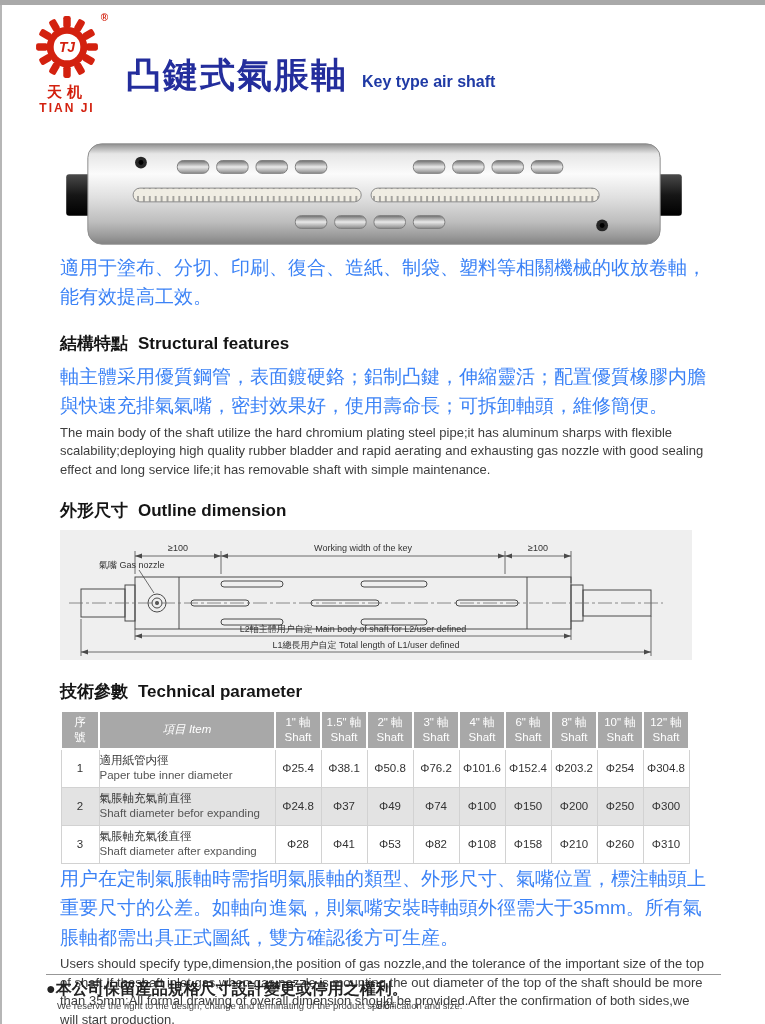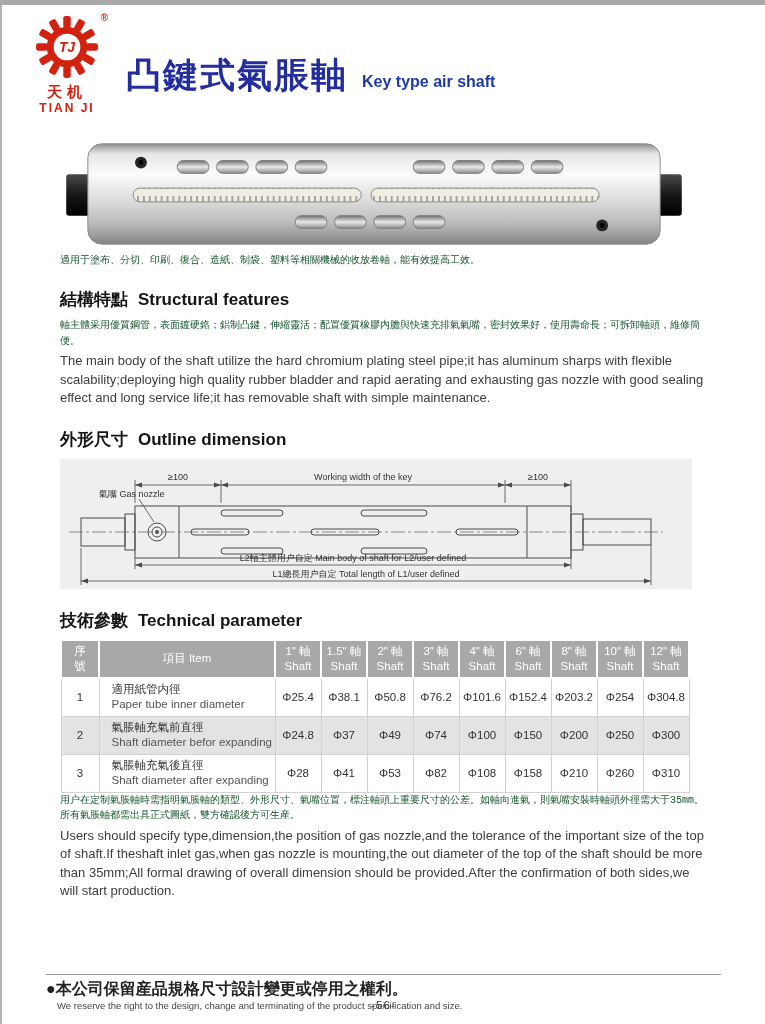--- a/index.html
+++ b/index.html
@@ -22,43 +22,43 @@
   .title-zh{font-size:35px;font-weight:bold;color:#232d9c;letter-spacing:2px;}
   .title-en{font-size:16px;font-weight:bold;color:#1f3aa5;}
 
   
   .photo{margin:20px 0 0 0;}
   .photo svg{display:block;}
 
   
   .section-heading{font-size:17px;font-weight:bold;color:#151515;margin:20px 0 7px;}
   .sh-en{margin-left:10px;}
-  .zh-text{font-size:10px;color:#14532d;line-height:1.55;font-family:Liberation Mono, monospace;}
+  .zh-text{font-size:19px;color:#3b82f6;line-height:1.55;}
   .en-text{font-size:13px;color:#3d3d3d;line-height:1.42;margin-top:3px;}
 
   
   .drawing{background:#efefef;margin-top:8px;width:632px;}
   .drawing svg{display:block;}
 
   
   table.params{border-collapse:collapse;margin-top:6px;border:1px solid #ccc;}
   table.params th{
     background:#a8a8a8;color:#fff;font-weight:normal;font-size:11.5px;
     border:2px solid #fff;padding:3px 1px;line-height:1.3;text-align:center;
   }
   table.params th span{display:block;}
   table.params td{
     border:1px solid #d2d2d2;font-size:11.5px;color:#333;text-align:center;
     padding:3px 2px;height:32px;box-sizing:border-box;
   }
-  table.params td.item{text-align:left;padding-left:12px;}
+  table.params td.item{text-align:left;padding-left:0;}
   table.params .item .zh{font-size:11.5px;color:#333;display:block;line-height:1.35;}
   table.params .item .en{font-size:11.5px;color:#555;display:block;line-height:1.35;}
   table.params tr.alt{background:#e3e3e3;}
-  .w-serial{width:34px;}.w-item{width:172px;}.w-val{width:42px;}
+  .w-serial{width:34px;}.w-item{width:172px;font-style:italic;}.w-val{width:42px;}
 
   
   .footer{position:absolute;left:46px;right:44px;bottom:12px;border-top:1px solid #979797;padding-top:4px;}
   .f-zh{font-size:16px;color:#222;font-weight:bold;line-height:1.3;}
   .f-en{font-size:9.5px;color:#444;margin-left:11px;line-height:1.3;}
   .page-num{position:absolute;left:50%;transform:translateX(-50%);bottom:1px;font-size:11.5px;color:#333;letter-spacing:1px;}
 </style>
 </head>
 <body>
 

